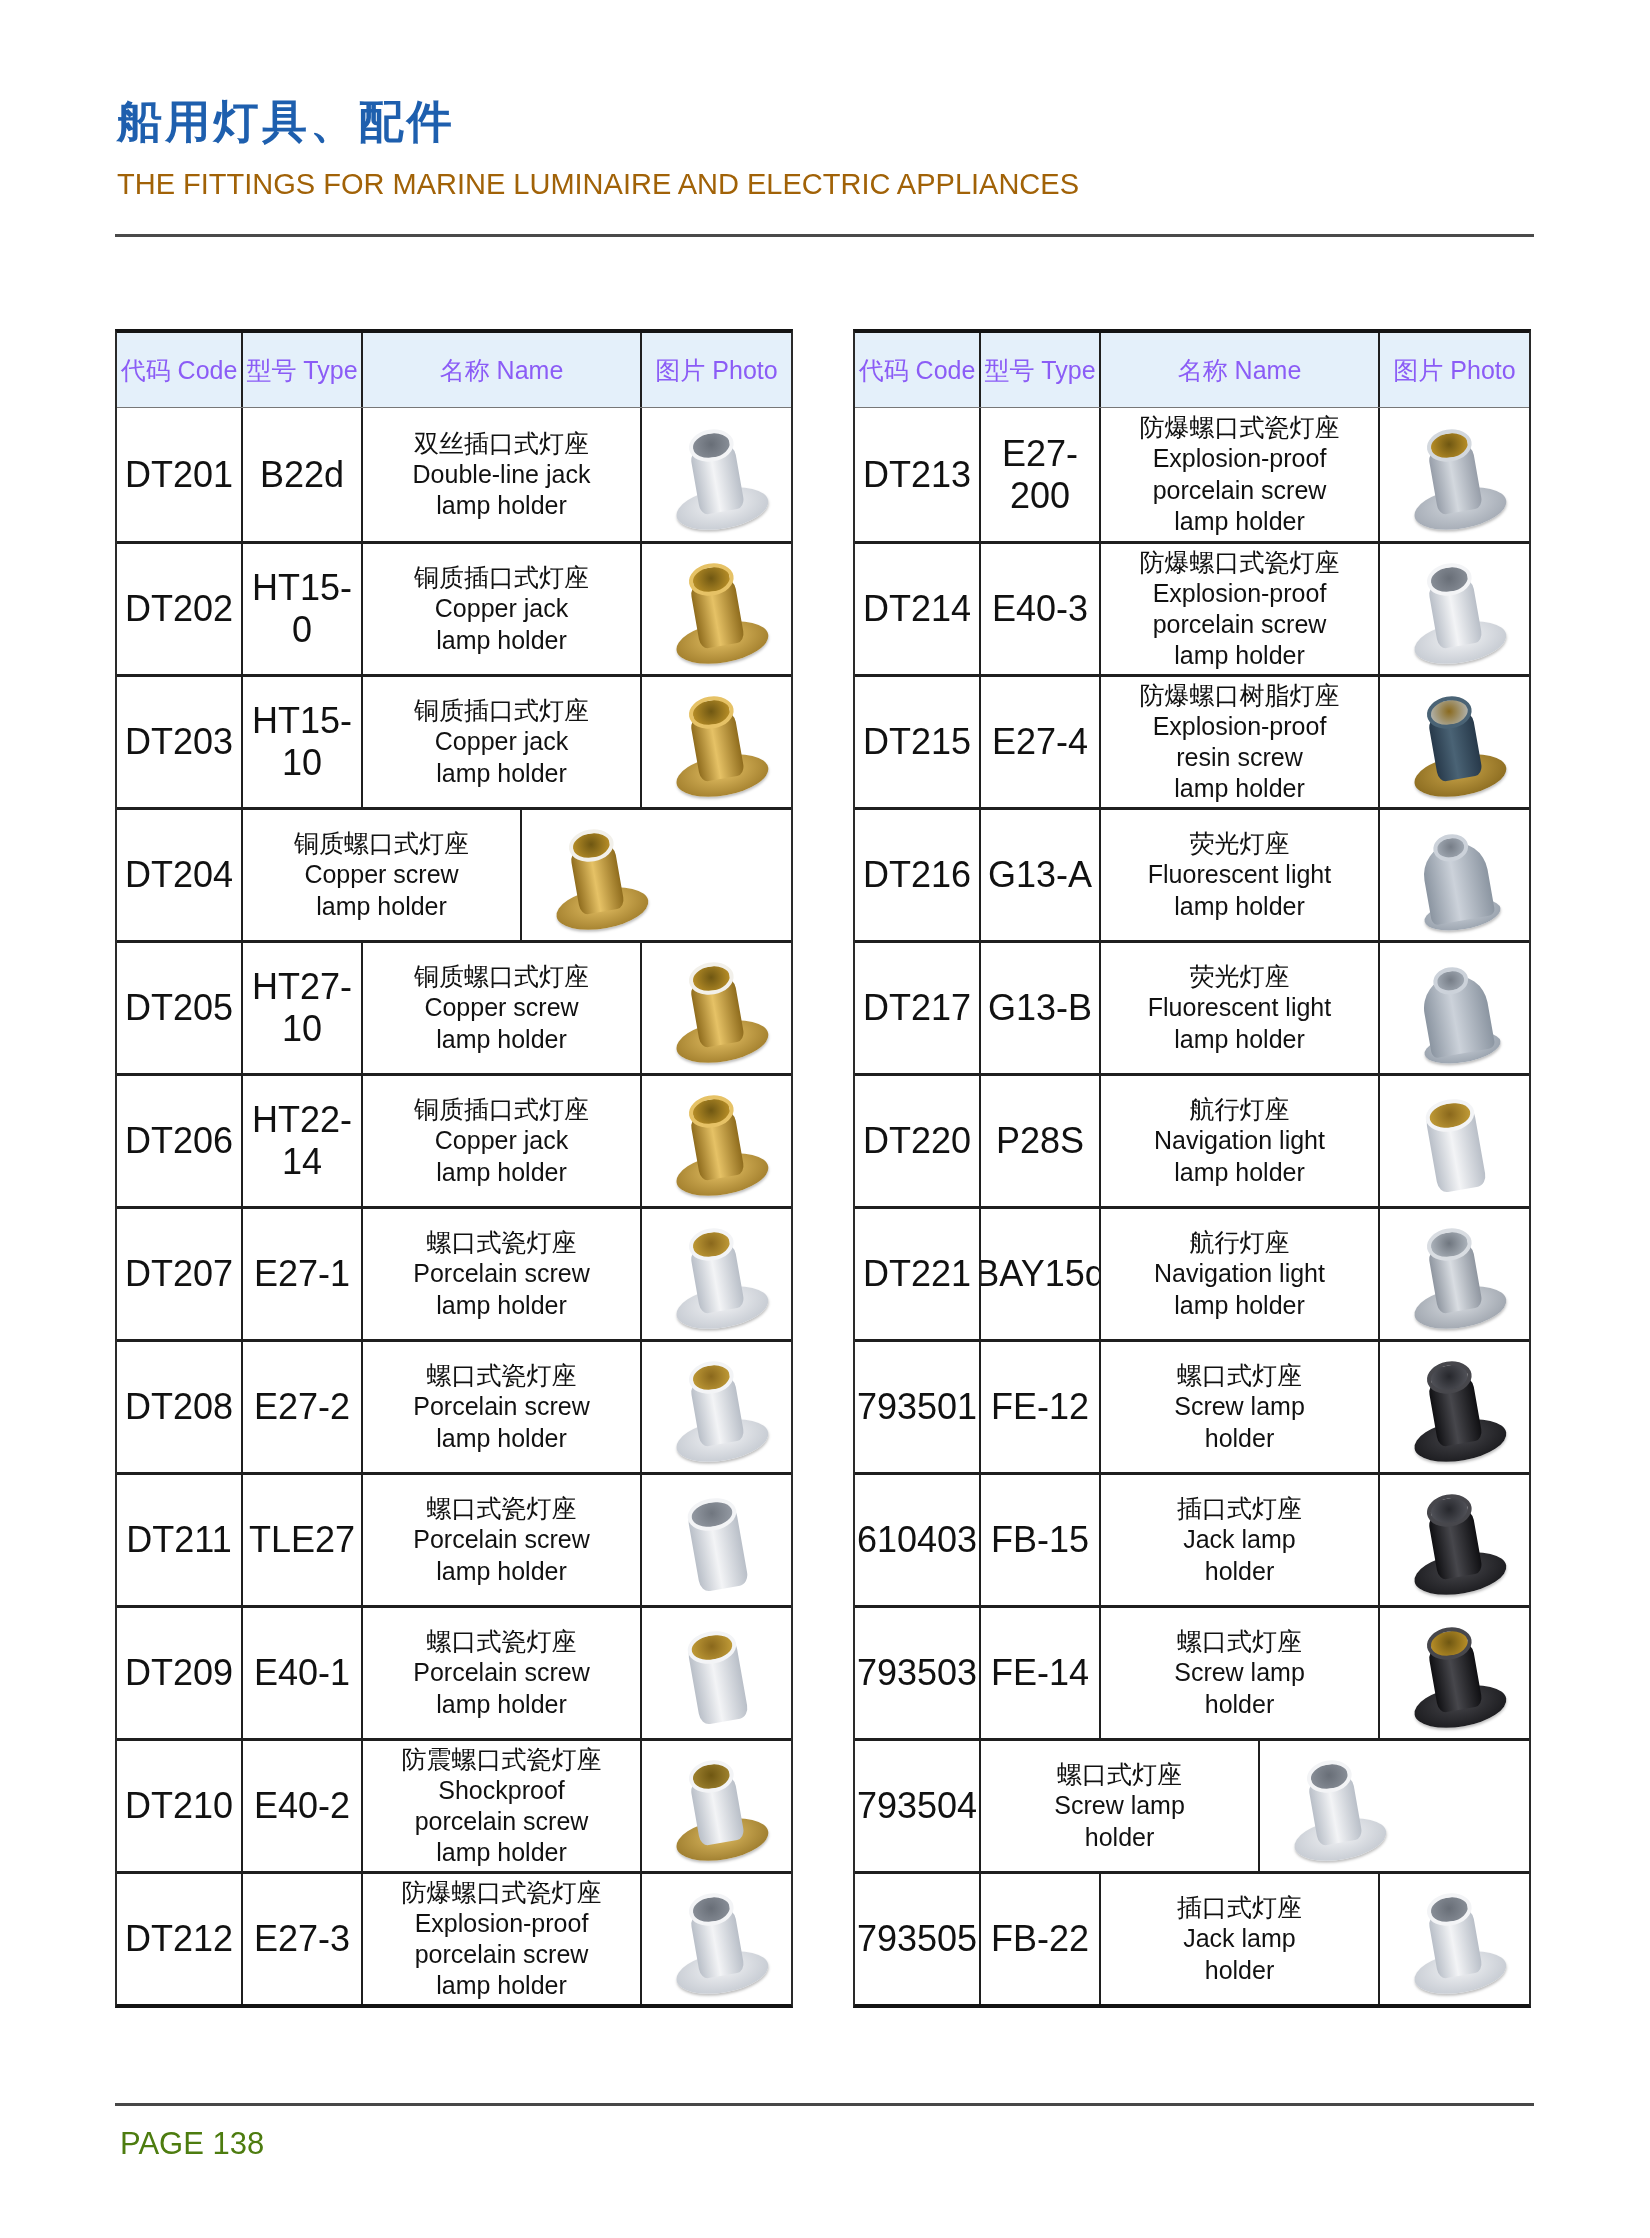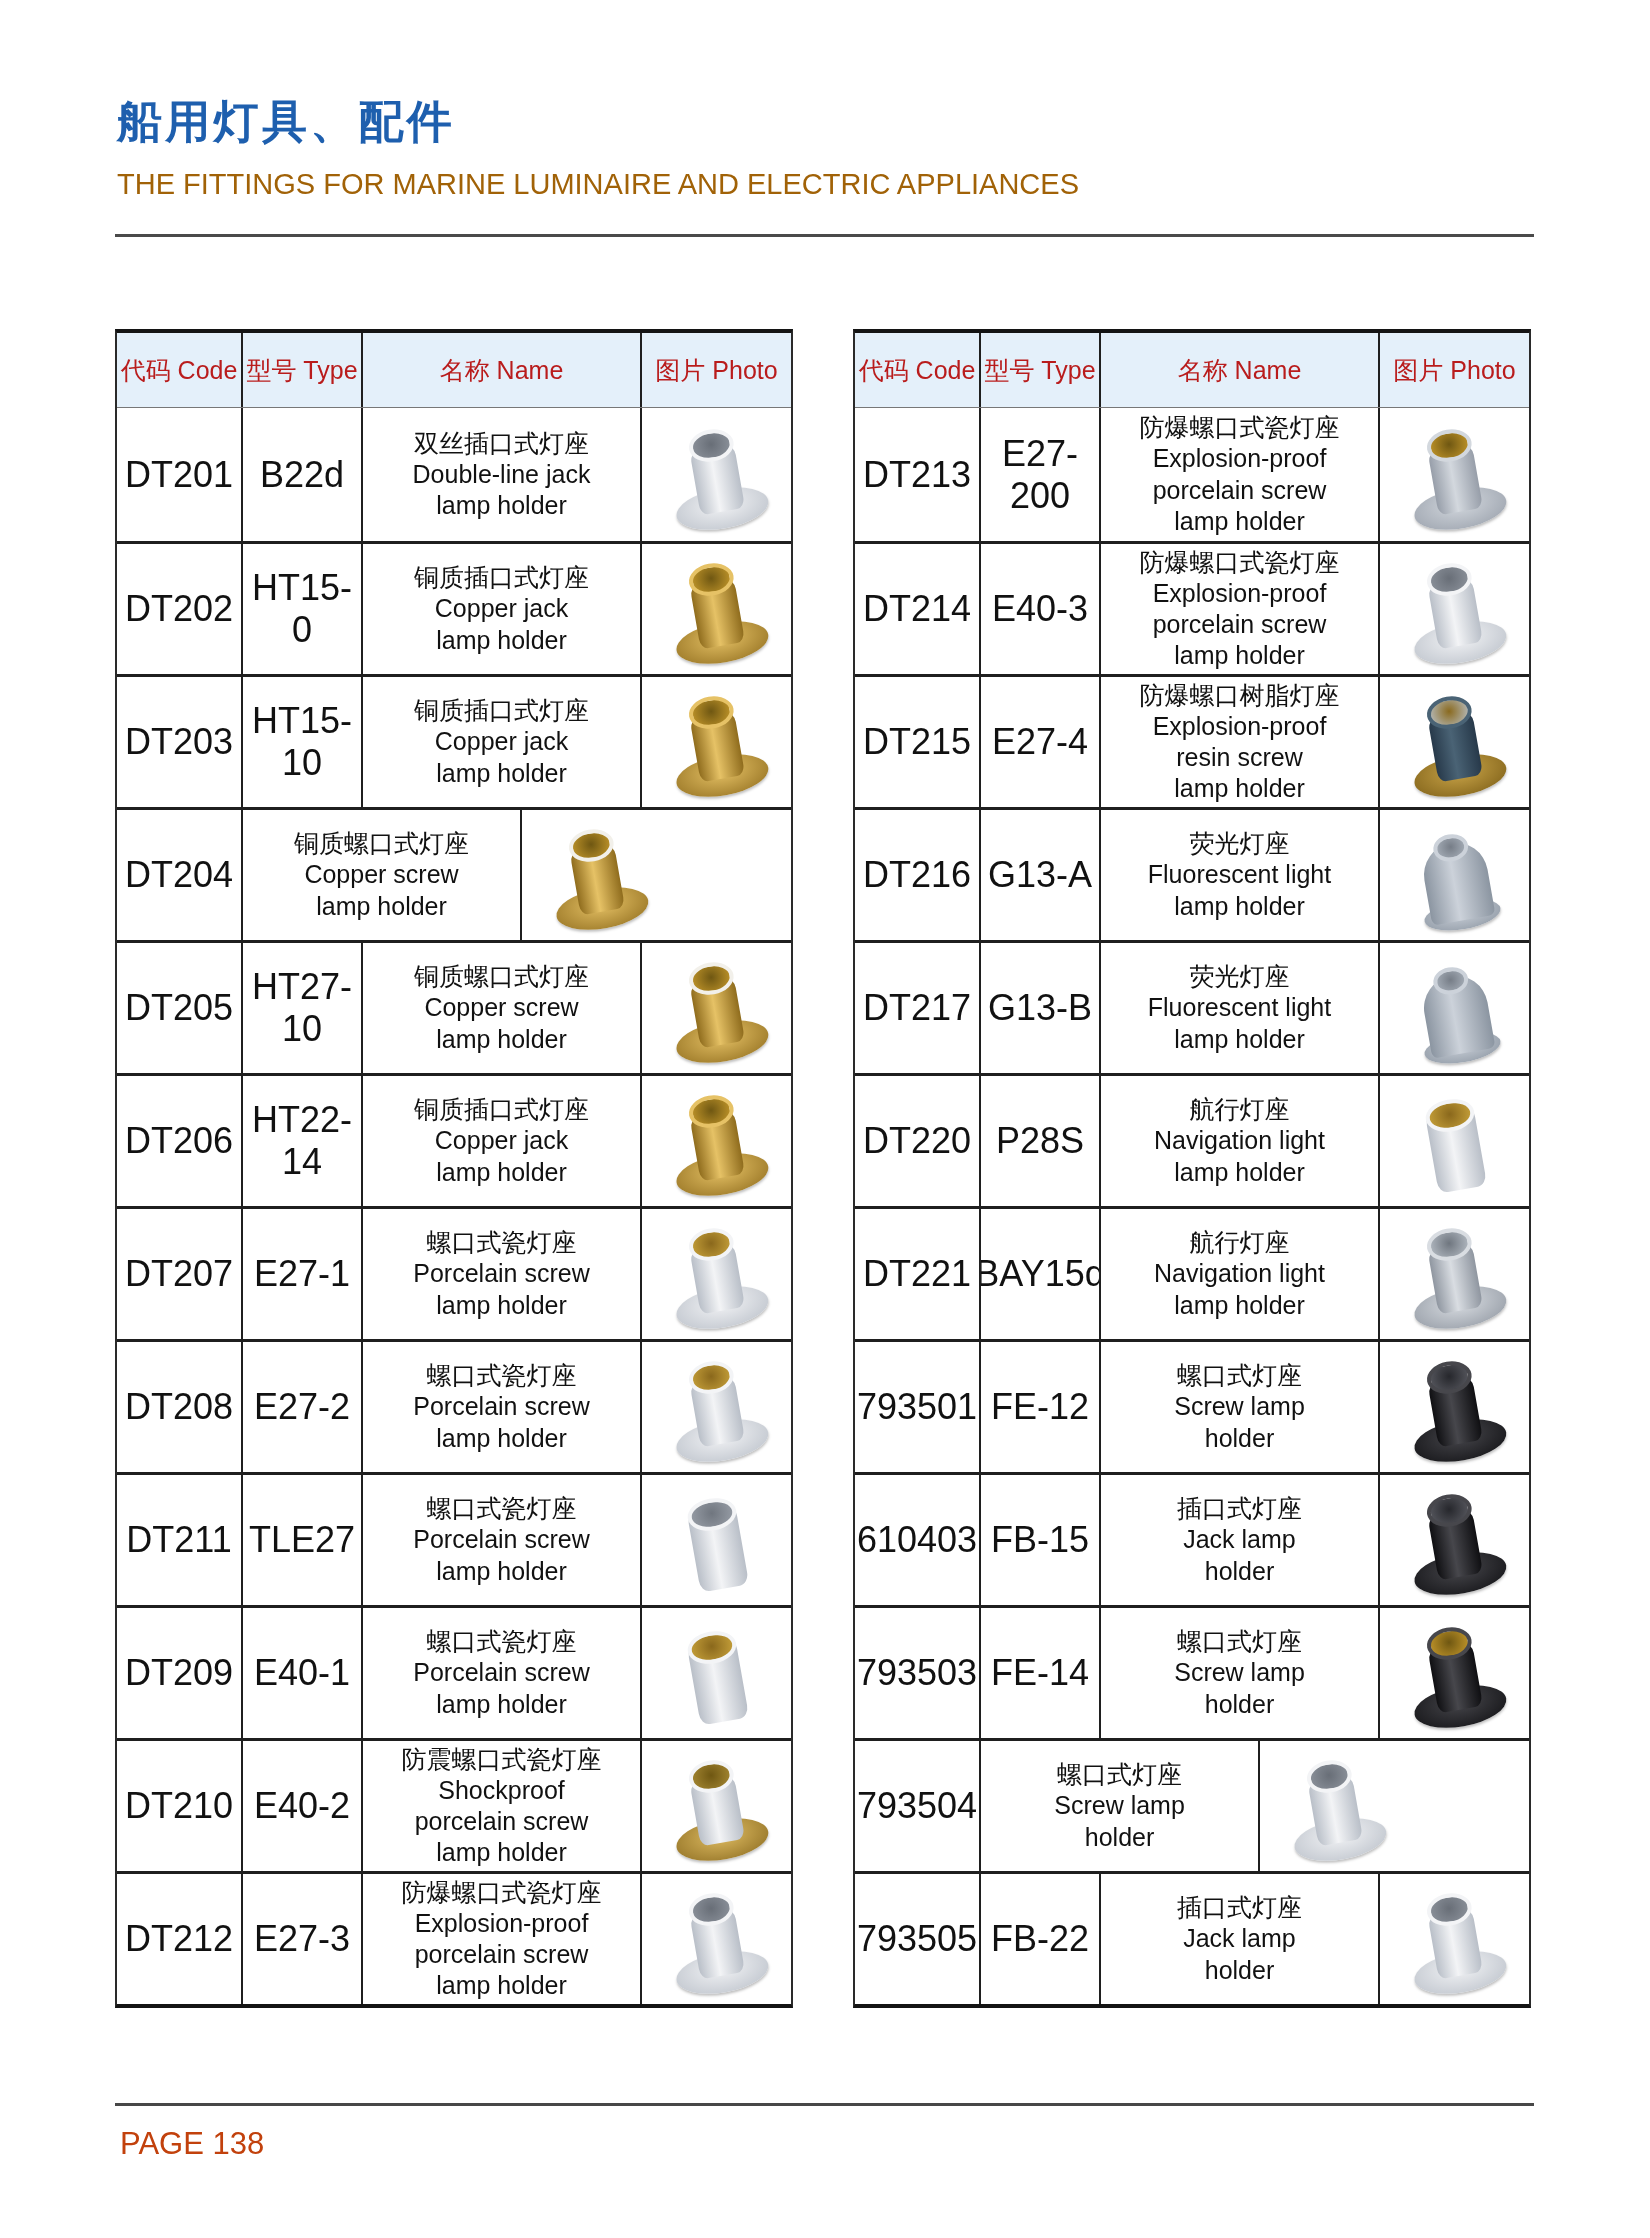--- a/index.html
+++ b/index.html
@@ -39,21 +39,21 @@
   .cell{
     display:flex;flex-direction:column;align-items:center;justify-content:center;
     text-align:center;box-sizing:border-box;overflow:hidden;
   }
   .t-header .cell + .cell,
   .t-row .cell + .cell{border-left:2px solid #1f1f1f;}
   .c-code{width:18.4%;}
   .c-type{width:17.8%;}
   .c-name{width:41.4%;}
   .c-photo{width:22.4%;}
-  .th{font-size:25px;color:#b91c1c;}
+  .th{font-size:25px;color:#8b5cf6;}
   .c-code span,.c-type span{font-size:36px;color:#111;}
   .name-zh{font-size:25px;line-height:1.25;color:#111;}
   .name-en{font-size:25px;line-height:1.25;color:#111;white-space:pre-line;}
   
   .photo{width:116px;height:116px;position:relative;}
   .p-wrap{position:absolute;inset:0;transform:rotate(-10deg);}
   .p-base{
     position:absolute;bottom:4px;left:10.6px;width:93px;height:40px;border-radius:50%;
     background:radial-gradient(ellipse at 50% 38%, var(--pb), var(--ps));
     box-shadow:0 2px 2.7px rgba(0,0,0,.25);
@@ -84,21 +84,21 @@
   [data-photo="silver"]{--pb:#d9dde2;--ps:#8f96a0;--ph:#b9c0c8;--pi:#6f767f;}
   [data-photo="black"]{--pb:#47474c;--ps:#0f0f12;--ph:#5a5b62;--pi:#26272c;}
   [data-photo="black-brass"]{--pb:#47474c;--ps:#0f0f12;--ph:#c79a2c;--pi:#6f5712;}
   [data-photo*="tall"] .p-body{bottom:9.3px;left:33px;width:49px;height:81px;border-radius:9.3px/12px;}
   [data-photo*="tall"] .p-hole{top:16px;left:33px;width:49px;}
   [data-photo="gray"] .p-body{left:27px;width:64px;height:78px;bottom:12px;border-radius:32px 32px 6.7px 6.7px;}
   [data-photo="gray"] .p-base{left:20px;width:77px;height:29px;bottom:2.7px;}
   [data-photo="gray"] .p-hole{top:17.3px;left:41px;width:35px;height:27px;}
   
   .footer-rule{position:absolute;left:115px;top:2103px;width:1419px;height:3.3px;background:#474747;}
-  .footer-page{position:absolute;left:120px;top:2126px;font-size:31px;color:#c2410c;}
+  .footer-page{position:absolute;left:120px;top:2126px;font-size:31px;color:#4d7c0f;}
 </style>
 </head>
 <body>
 
 <div class="title-zh">船用灯具、配件</div>
 <div class="title-en">THE FITTINGS FOR MARINE LUMINAIRE AND ELECTRIC APPLIANCES</div>
 <div class="title-rule"></div>
 
 <div class="catalog-table table-left">
   <div class="t-header">

